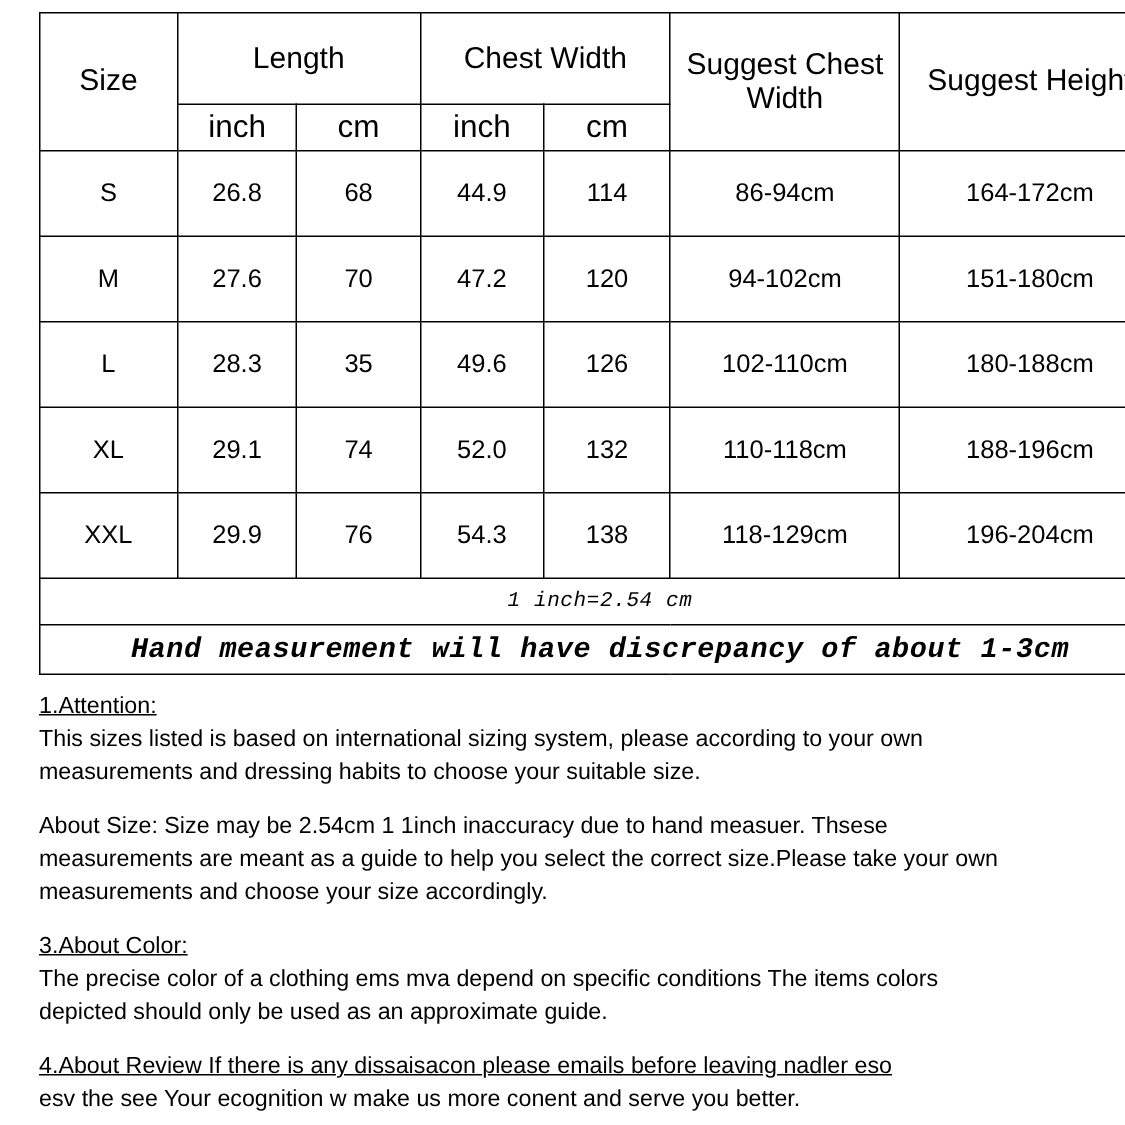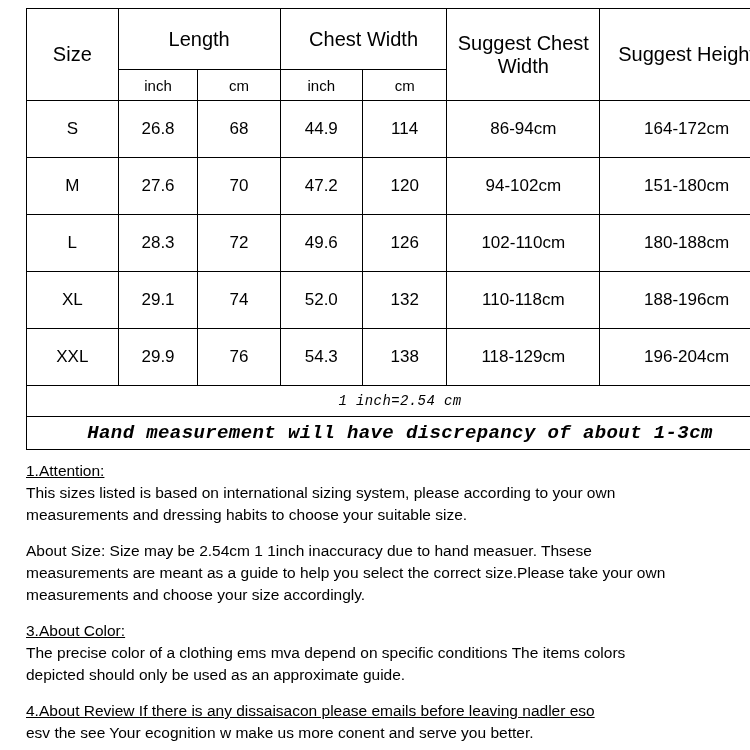--- a/index.html
+++ b/index.html
@@ -33,21 +33,21 @@
     vertical-align: middle;
     font-weight: normal;
   }
   .hdr-cell {
     font-size: 20px;
     font-weight: bold;
     height: 58px;
     line-height: 1.12;
   }
   .unit-cell {
-    font-size: 15px;
+    font-size: 21px;
     height: 28px;
   }
   .data-cell {
     font-size: 17px;
     height: 54px;
   }
   .note-row td {
     font-family: "Liberation Mono", monospace;
     font-size: 14px;
     height: 28px;
@@ -123,21 +123,21 @@
         <td class="data-cell">27.6</td>
         <td class="data-cell">70</td>
         <td class="data-cell">47.2</td>
         <td class="data-cell">120</td>
         <td class="data-cell">94-102cm</td>
         <td class="data-cell">151-180cm</td>
       </tr>
       <tr>
         <td class="data-cell">L</td>
         <td class="data-cell">28.3</td>
-        <td class="data-cell">72</td>
+        <td class="data-cell">35</td>
         <td class="data-cell">49.6</td>
         <td class="data-cell">126</td>
         <td class="data-cell">102-110cm</td>
         <td class="data-cell">180-188cm</td>
       </tr>
       <tr>
         <td class="data-cell">XL</td>
         <td class="data-cell">29.1</td>
         <td class="data-cell">74</td>
         <td class="data-cell">52.0</td>

